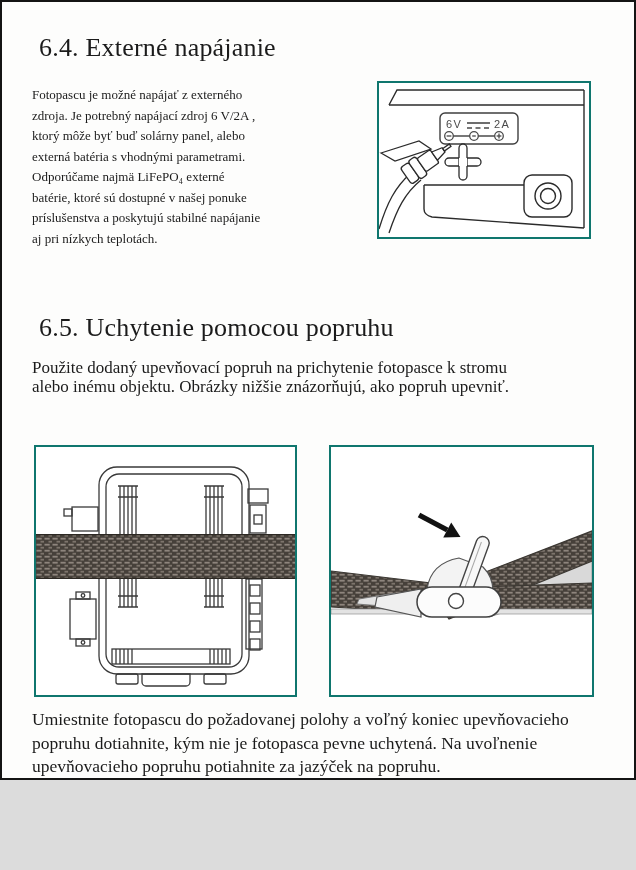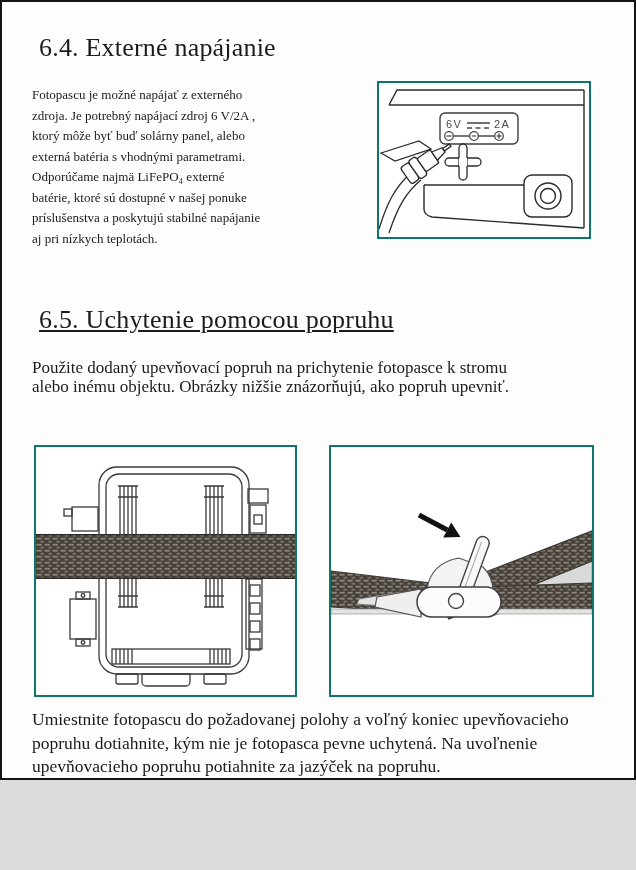--- a/index.html
+++ b/index.html
@@ -3,21 +3,21 @@
 <meta charset="utf-8">
 <style>
   html,body{margin:0;padding:0;background:#dcdcdc;}
   .page{
     position:relative;width:636px;height:780px;box-sizing:border-box;
     background:#fdfdfc;border:2px solid #141414;overflow:hidden;
     font-family:"Liberation Serif","DejaVu Serif",serif;color:#1b1b1b;
   }
   .title{position:absolute;margin:0;font-size:26px;font-weight:normal;letter-spacing:.2px;white-space:nowrap;}
   .t64{left:37px;top:31px;}
-  .t65{left:37px;top:303px;text-decoration:underline;}
+  .t65{left:37px;top:311px;}
   .body{position:absolute;margin:0;white-space:pre-line;}
   .p64{left:30px;top:83px;width:342px;font-size:13px;line-height:20.5px;}
   .p65a{left:30px;top:356px;width:598px;font-size:17px;line-height:19px;}
   .p65b{left:30px;top:706px;width:600px;font-size:17.5px;line-height:23.5px;}
   .fig{position:absolute;margin:0;box-sizing:border-box;border:2px solid #0f766e;background:#fff;}
   .fig svg{display:block;width:100%;height:100%;}
   .fig-power{left:375px;top:79px;width:214px;height:158px;}
   .fig-back{left:32px;top:443px;width:263px;height:252px;}
   .fig-buckle{left:327px;top:443px;width:265px;height:252px;}
   .page-number{position:absolute;left:0;top:828px;width:100%;text-align:left;

